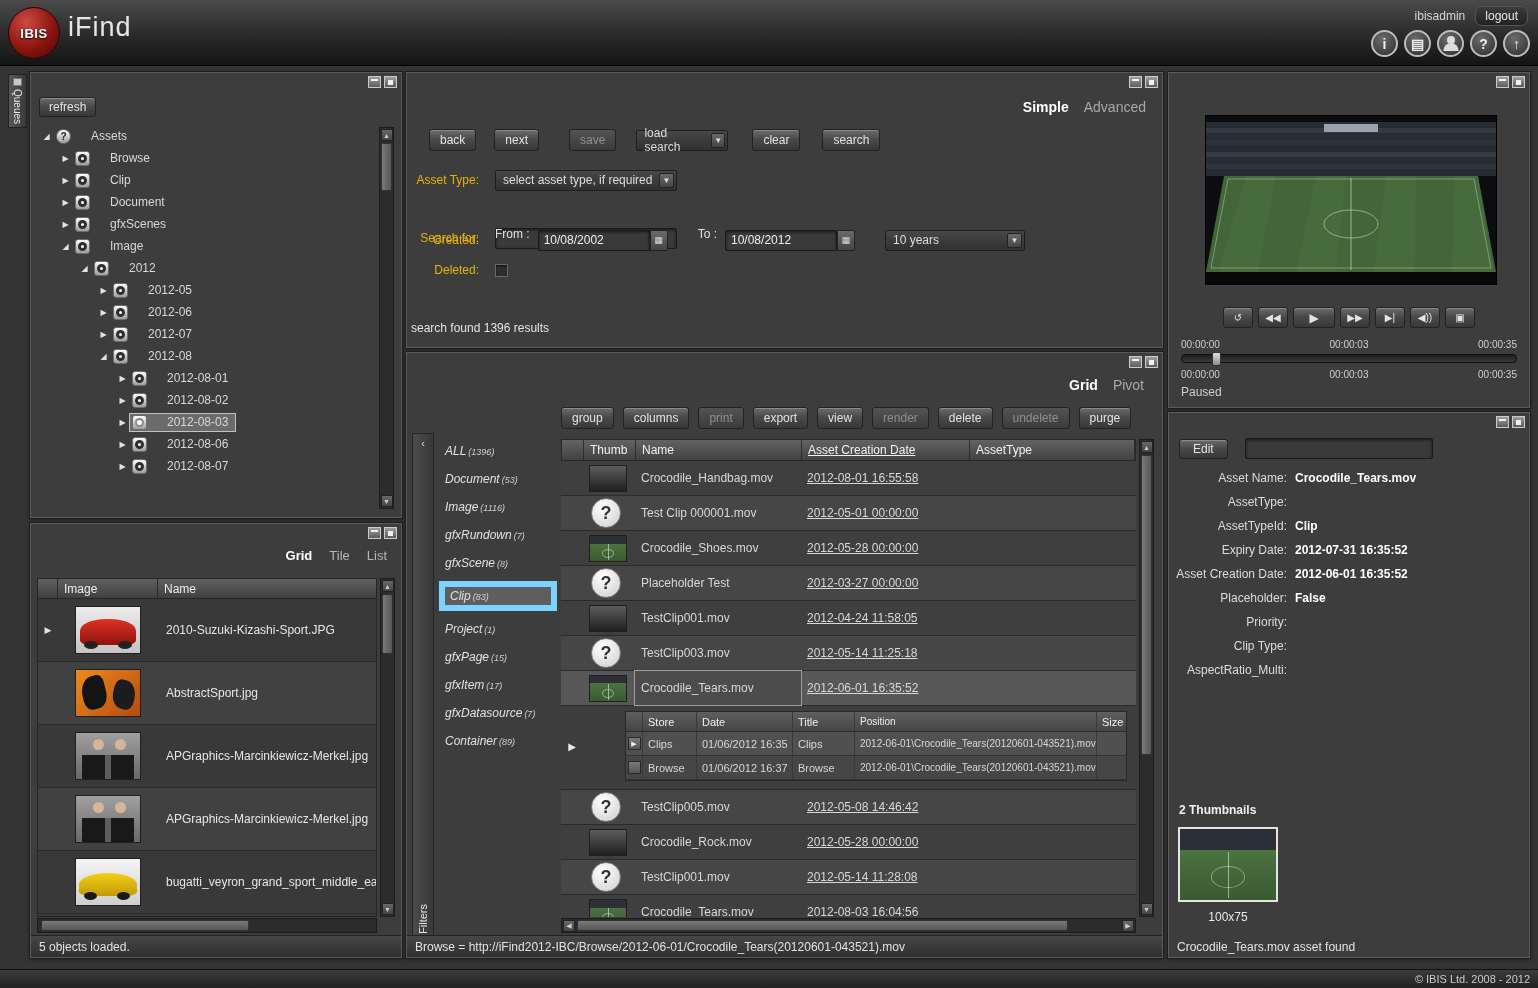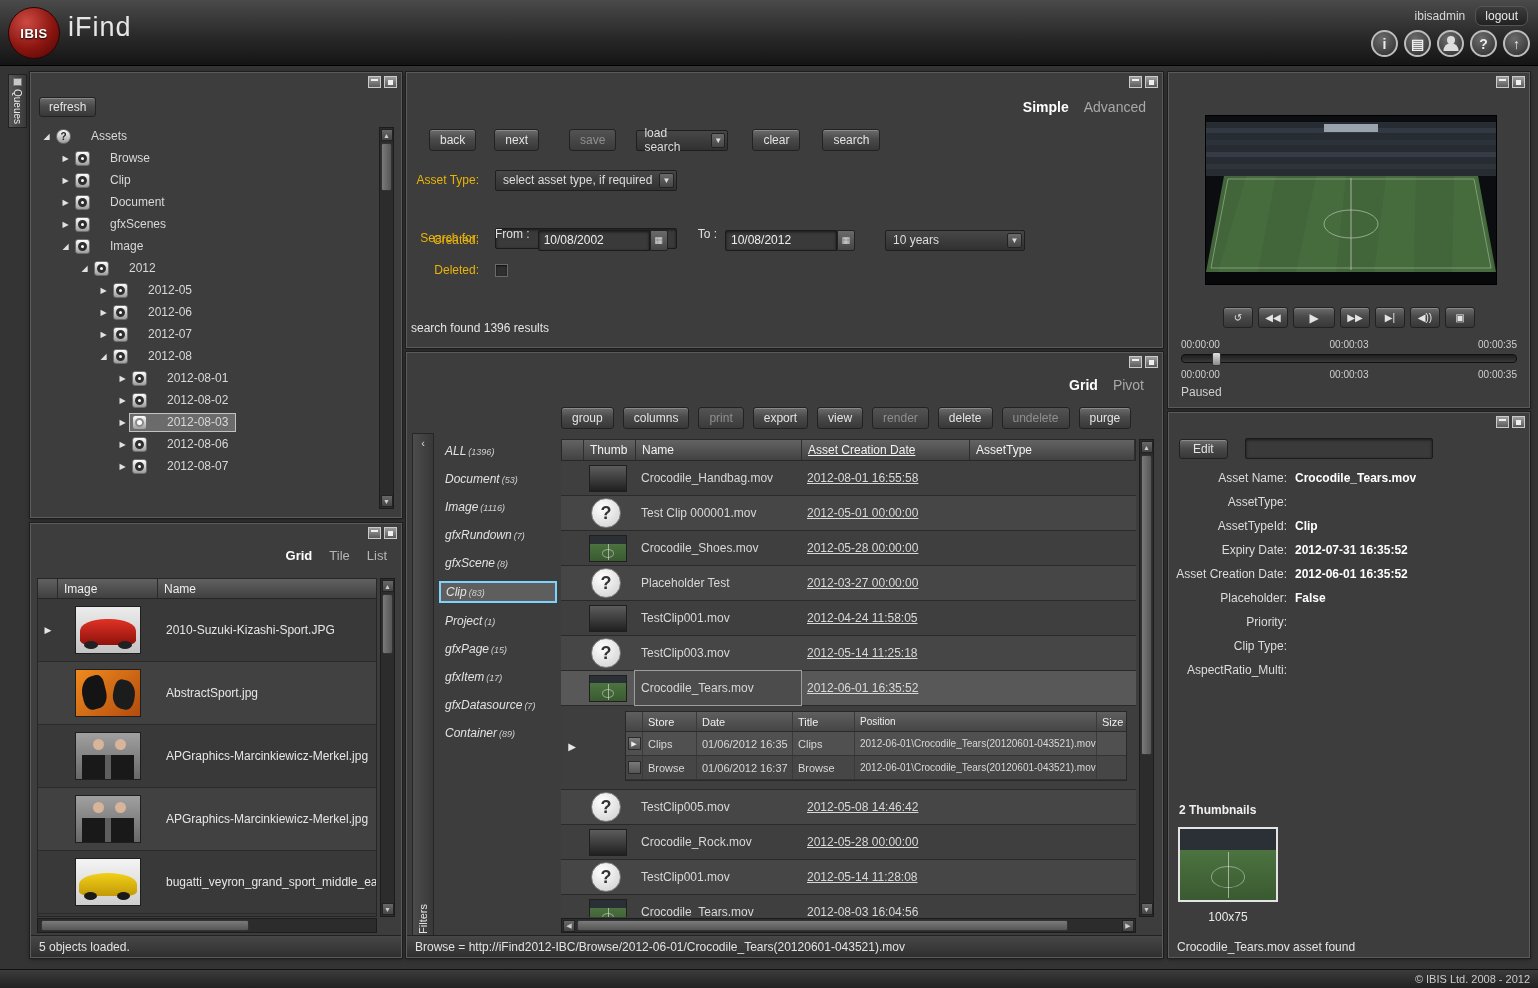--- a/index.html
+++ b/index.html
@@ -169,21 +169,21 @@
   #filter-strip { position:absolute; left:5px; top:80px; width:22px; bottom:12px;
     background:linear-gradient(90deg,#4c4c4c,#383838); border:1px solid #262626; }
   #filter-collapse { position:absolute; top:3px; left:0; right:0; text-align:center; color:#ddd;
     font-size:11px; cursor:pointer; }
   #filters-label { position:absolute; bottom:10px; left:4px; writing-mode:vertical-rl;
     transform:rotate(180deg); font-size:11px; color:#e4e4e4; }
   #filter-list { position:absolute; left:32px; top:88px; width:118px; display:flex;
     flex-direction:column; gap:8px; }
   .filter-item { color:#e2e2e2; padding:3px 6px; white-space:nowrap; cursor:pointer;font-style:italic; }
   .filter-item .count { font-size:9px; color:#cfcfcf; margin-left:2px; }
-  .filter-item.selected { background:#5e5e5e; border:2px solid #7dd3fc; padding:2px 5px; }
+  .filter-item.selected { background:#5e5e5e; border:6px solid #7dd3fc; padding:2px 5px; }
   #results-table { position:absolute; left:154px; top:86px; right:26px; bottom:40px; overflow:hidden; }
   #results-head { display:flex; height:22px; background:linear-gradient(#636363,#424242);
     border:1px solid #282828; color:#f2f2f2; }
   .rh { padding:3px 6px; border-right:1px solid #2e2e2e; overflow:hidden; white-space:nowrap; }
   .col-sel { width:22px; flex:none; } .col-thumb { width:52px; flex:none; }
   .col-name { width:166px; flex:none; } .col-date { width:168px; flex:none;text-decoration:underline; } .col-type { flex:1; }
   .result-row { display:flex; align-items:center; height:35px; border-bottom:1px solid #2a2a2a;
     background:#3f3f3f; cursor:pointer; }
   .result-row.even { background:#464646; }
   .result-row.selected { background:#585858; }

